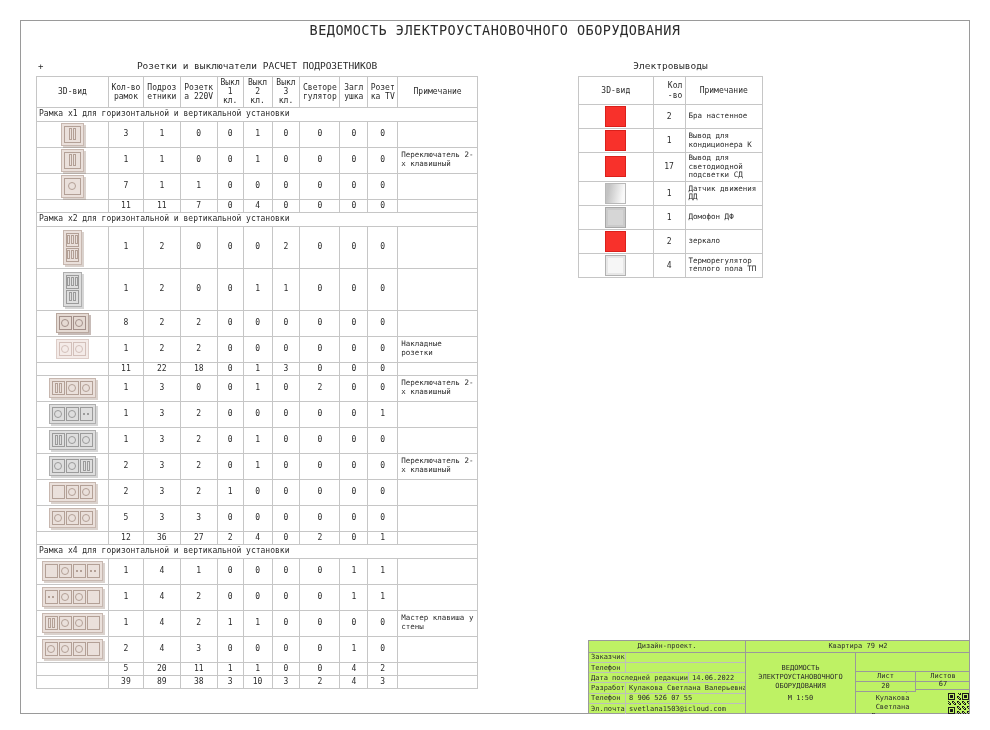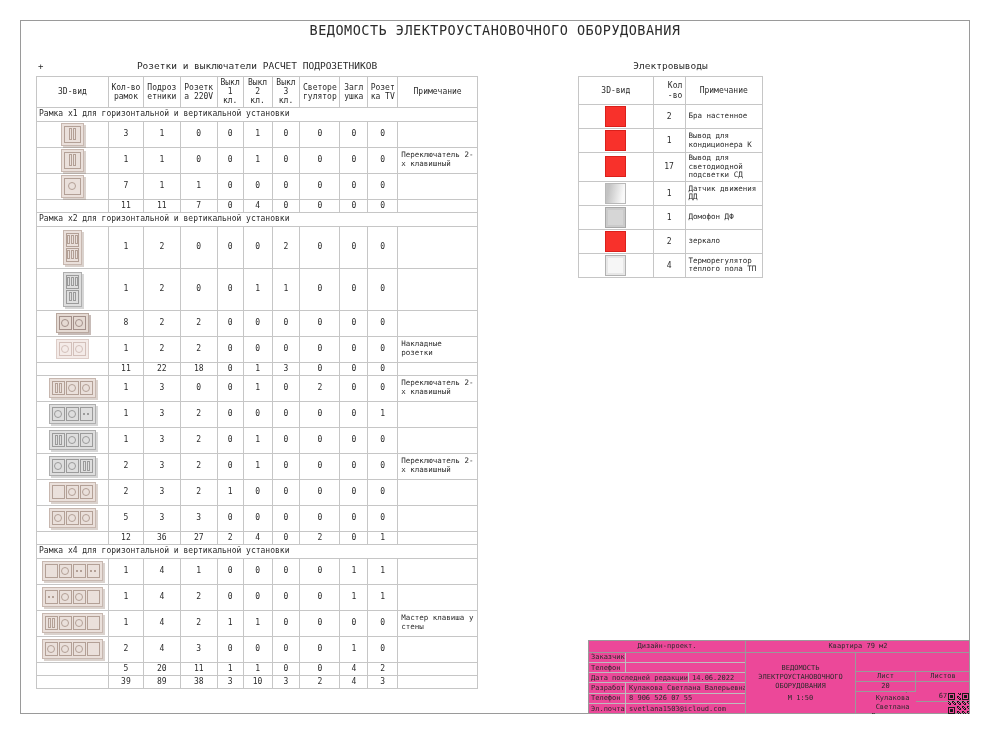--- a/index.html
+++ b/index.html
@@ -59,21 +59,21 @@
   .sq.red   { background:#f8312b; border:1px solid #da201b; }
   .sq.silver{ background:linear-gradient(100deg,#c3c3c3 15%,#f9f9f9 85%);
               border:1px solid #b8b8b8; }
   .sq.gray  { background:#d6d6d6; border:1px solid #a9a9a9;
               box-shadow:inset 0 0 0 2px #cbcbcb; }
   .sq.white { background:#f6f6f6; border:1px solid #b2b2b2;
               box-shadow:inset 0 0 0 2px #e7e7e7; }
 
   
   .tb { position:absolute; left:588px; top:640px; width:382px; height:74px;
-    border:1px solid #9a9a9a; font-size:7px; background:#ec4899; }
+    border:1px solid #9a9a9a; font-size:7px; background:#bef264; }
   .tb .cell { position:absolute; display:flex; align-items:center;
     overflow:hidden; line-height:1.2; }
   .tb .c { justify-content:center; text-align:center; }
   .tb .bd-r { border-right:1px solid #9a9a9a; }
   .tb .bd-b { border-bottom:1px solid #9a9a9a; }
   .tb-fieldrow { display:flex; height:10.17px; border-bottom:1px solid #bdbdbd; }
   .tb-fieldrow:last-child { border-bottom:none; }
   .tb-fieldrow .fl { border-right:1px solid #bdbdbd; padding:0 0 0 2px;
     display:flex; align-items:center; white-space:nowrap; overflow:hidden; }
   .tb-fieldrow .fv { flex:1; display:flex; align-items:center; padding-left:3px;
@@ -668,21 +668,21 @@
 
     <div class="cell c bd-r" style="left:157px;top:12px;width:110px;height:61px;flex-direction:column;justify-content:center;gap:3px;">
       <div class="doc-name">ВЕДОМОСТЬ ЭЛЕКТРОУСТАНОВОЧНОГО ОБОРУДОВАНИЯ</div>
       <div>М 1:50</div>
     </div>
 
     <div class="cell bd-b" style="left:267px;top:12px;width:114px;height:19px;"></div>
     <div class="cell c bd-r bd-b" style="left:267px;top:31px;width:60px;height:10px;">Лист</div>
     <div class="cell c bd-b" style="left:327px;top:31px;width:54px;height:10px;">Листов</div>
     <div class="cell c bd-r bd-b" style="left:267px;top:41px;width:60px;height:10px;">20</div>
-    <div class="cell c bd-b" style="left:327px;top:51px;width:54px;height:10px;">67</div>
+    <div class="cell c bd-b" style="left:327px;top:39px;width:54px;height:10px;">67</div>
 
     <div class="cell" style="left:267px;top:51px;width:114px;height:22px;gap:20px;padding:0 1px;">
       <div class="doc-name" style="flex:1;">дизайнер Кулакова Светлана Валерьевна</div>
       <svg id="qr" class="qr" viewBox="0 0 21 21">
           <rect x="0" y="0" width="1" height="1" fill="#1a1a1a"></rect>
           <rect x="0" y="1" width="1" height="1" fill="#1a1a1a"></rect>
           <rect x="0" y="2" width="1" height="1" fill="#1a1a1a"></rect>
           <rect x="0" y="3" width="1" height="1" fill="#1a1a1a"></rect>
           <rect x="0" y="4" width="1" height="1" fill="#1a1a1a"></rect>
           <rect x="0" y="5" width="1" height="1" fill="#1a1a1a"></rect>

